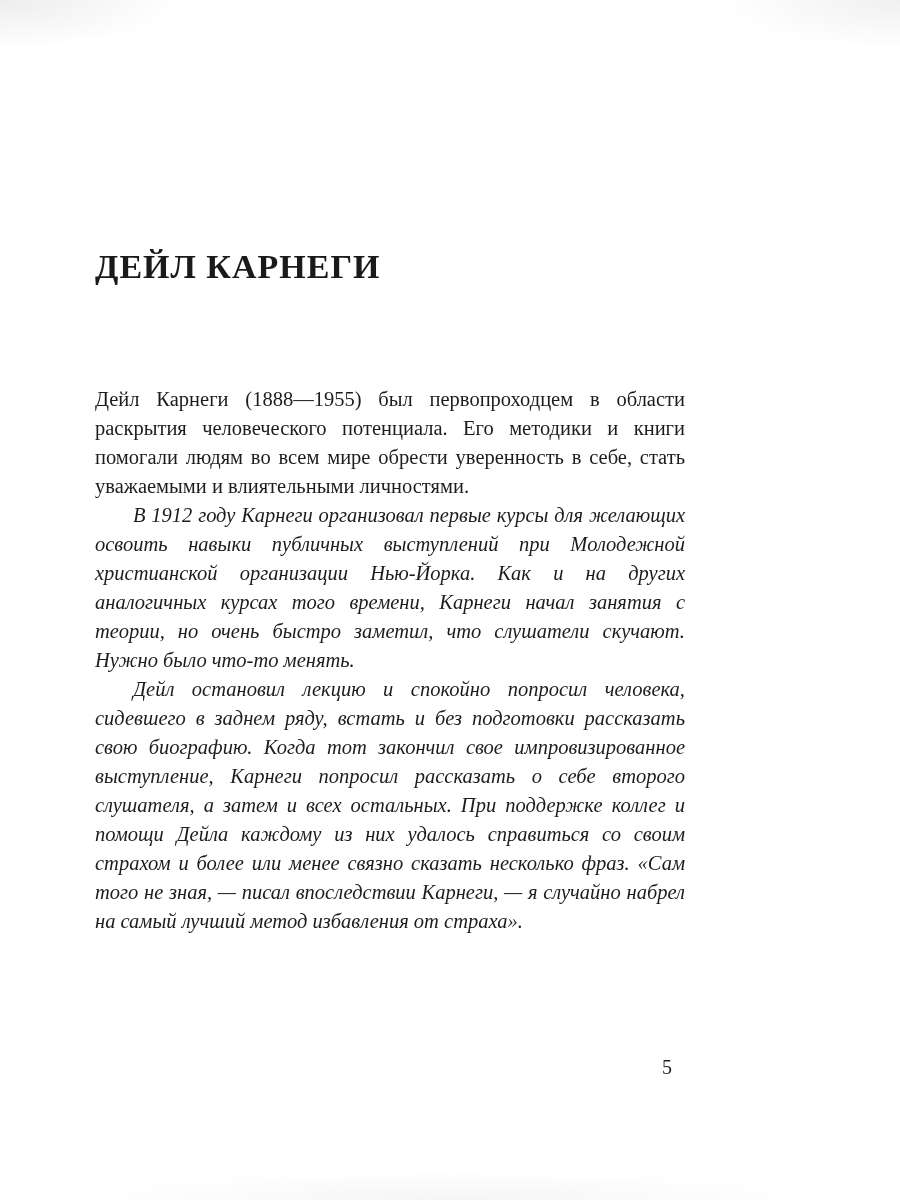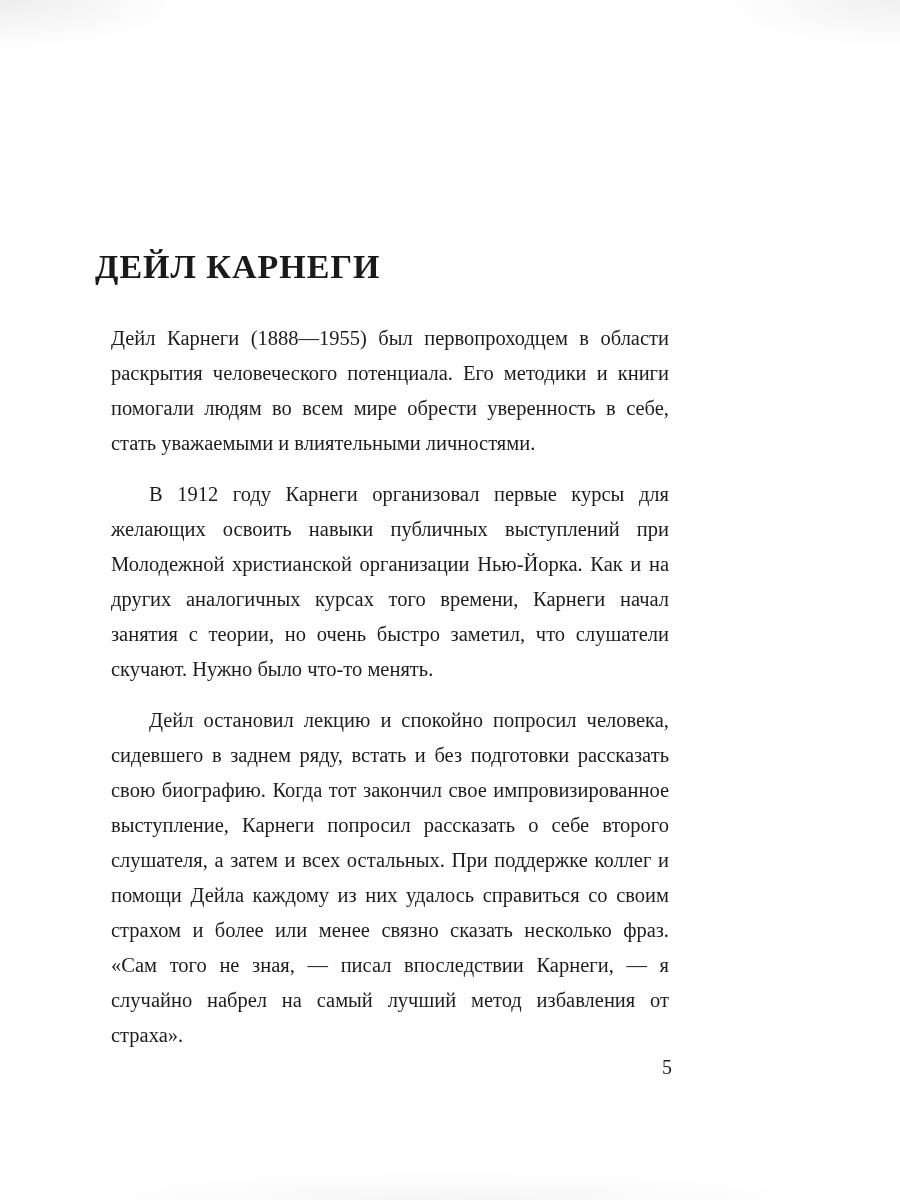--- a/index.html
+++ b/index.html
@@ -23,37 +23,38 @@
       radial-gradient(ellipse 260px 70px at 0% 0%, rgba(0,0,0,0.07), rgba(0,0,0,0) 70%),
       radial-gradient(ellipse 260px 70px at 100% 0%, rgba(0,0,0,0.06), rgba(0,0,0,0) 70%),
       radial-gradient(ellipse 500px 40px at 50% 100%, rgba(0,0,0,0.04), rgba(0,0,0,0) 75%),
       #ffffff;
     padding: 248px 215px 0 95px;
   }
   .content {
     width: 590px;
   }
   h1.chapter-title {
-    margin: 0 0 36px 0;
+    margin: 0 0 100px 0;
     font-size: 34px;
     line-height: 1.1;
     font-weight: bold;
     letter-spacing: 1px;
     color: #1a1a1a;
   }
   p.para {
-    margin: 16px;
+    margin: 0;
     font-size: 20.5px;
-    line-height: 35px;
+    line-height: 29px;
     text-align: justify;
     hyphens: auto;
     -webkit-hyphens: auto;
   }
   p.para.indent {
     text-indent: 38px;
+    font-style: italic;
   }
   .page-number {
     position: absolute;
     top: 1056px;
     right: 228px;
     font-size: 20px;
     color: #1c1c1c;
   }
 </style>
 </head>

